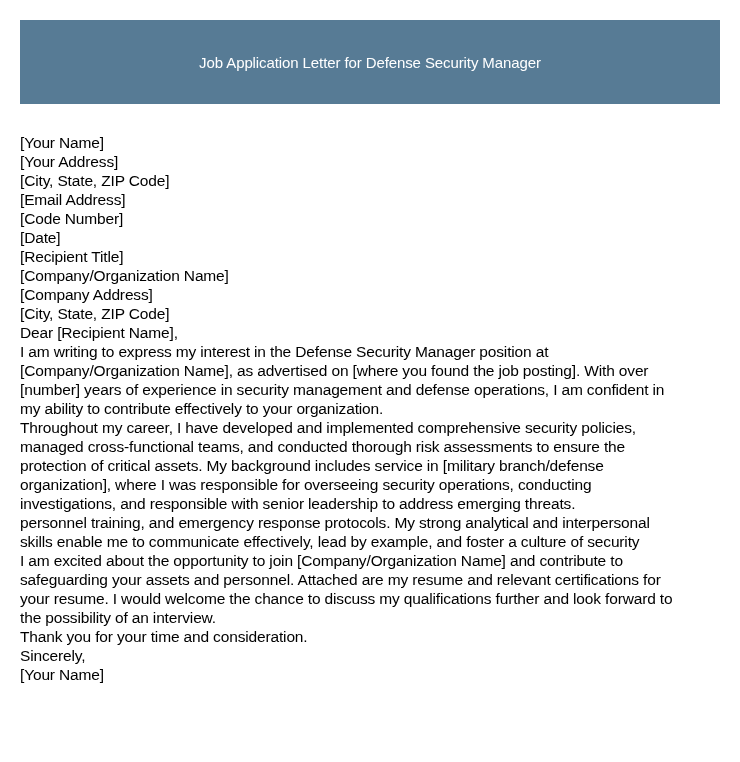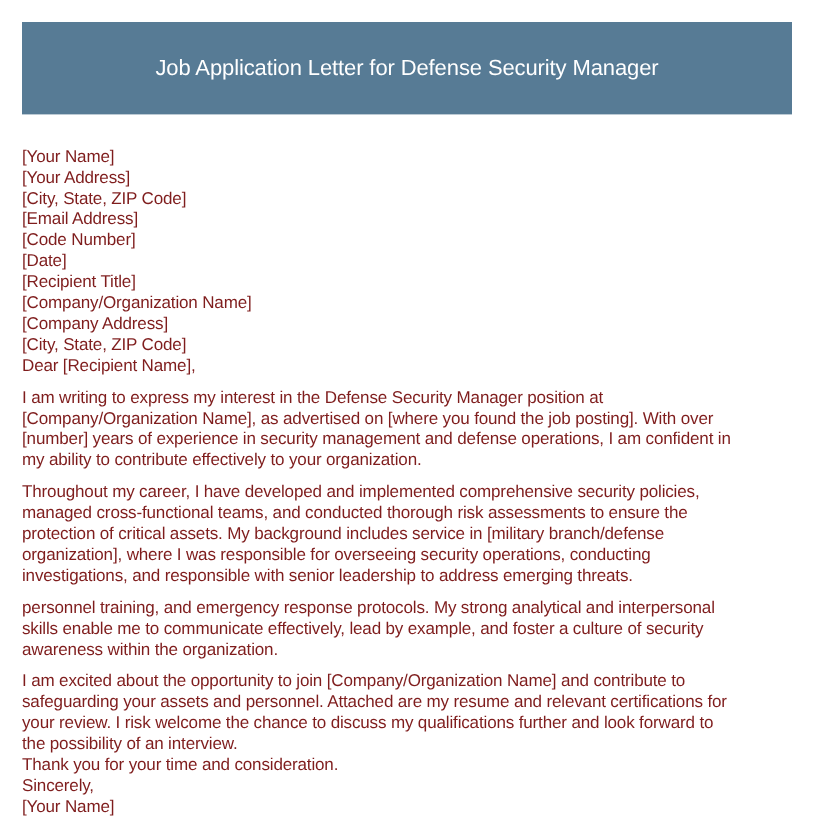--- a/index.html
+++ b/index.html
@@ -7,30 +7,30 @@
       width: 740px; height: 762px; position: relative; overflow: hidden;
       font-family: "Liberation Sans", sans-serif;
     }
     .header {
       position: absolute; left: 20px; top: 20px; width: 700px; height: 84px;
       background: #577b95;
       display: flex; align-items: center; justify-content: center;
     }
     .header h1 {
       margin: 0; color: #ffffff; font-weight: normal;
-      font-size: 20px; letter-spacing: -0.1px;
+      font-size: 15px; letter-spacing: -0.1px;
       font-family: "Liberation Sans", sans-serif;
     }
     .body {
       position: absolute; left: 20px; top: 133px; width: 700px;
-      color: #7f1d1d; font-size: 15.5px; line-height: 19px;
+      color: #000000; font-size: 15.5px; line-height: 19px;
       letter-spacing: -0.15px;
     }
     .line { display: block; white-space: nowrap; }
-    .para { display: block; margin-top: 10px; }
+    .para { display: block; }
   </style>
 </head>
 <body>
 
 <div class="header">
   <h1>Job Application Letter for Defense Security Manager</h1>
 </div>
 
 <div class="body">
   <div>
@@ -58,25 +58,24 @@
   <div class="para">
     <span class="line">Throughout my career, I have developed and implemented comprehensive security policies,</span>
     <span class="line">managed cross-functional teams, and conducted thorough risk assessments to ensure the</span>
     <span class="line">protection of critical assets. My background includes service in [military branch/defense</span>
     <span class="line">organization], where I was responsible for overseeing security operations, conducting</span>
     <span class="line">investigations, and responsible with senior leadership to address emerging threats.</span>
   </div>
   <div class="para">
     <span class="line">personnel training, and emergency response protocols. My strong analytical and interpersonal</span>
     <span class="line">skills enable me to communicate effectively, lead by example, and foster a culture of security</span>
-    <span class="line">awareness within the organization.</span>
   </div>
   <div class="para">
     <span class="line">I am excited about the opportunity to join [Company/Organization Name] and contribute to</span>
     <span class="line">safeguarding your assets and personnel. Attached are my resume and relevant certifications for</span>
-    <span class="line">your review. I risk welcome the chance to discuss my qualifications further and look forward to</span>
+    <span class="line">your resume. I would welcome the chance to discuss my qualifications further and look forward to</span>
     <span class="line">the possibility of an interview.</span>
   </div>
 
   <span class="line">Thank you for your time and consideration.</span>
   <span class="line">Sincerely,</span>
   <span class="line">[Your Name]</span>
 </div>
 
 </body></html>

